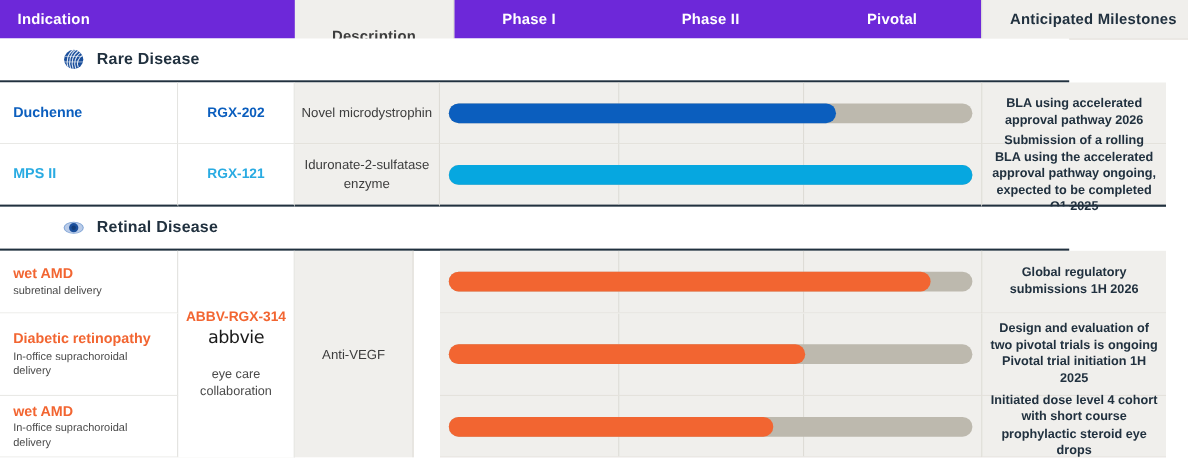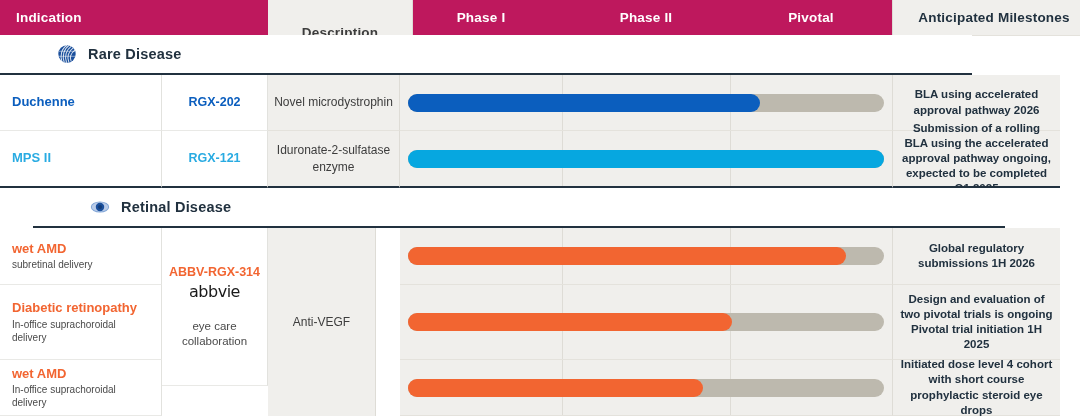--- a/index.html
+++ b/index.html
@@ -11,21 +11,21 @@
   }
   .pipeline{
     position:relative;
     width:1080px;height:416px;
     box-sizing:border-box;
   }
 
   
   .hdr{
     position:absolute;left:0;top:0;width:1080px;height:35px;
-    background:#be185d;
+    background:#6d28d9;
     color:#ffffff;
   }
   .hdr .cell{
     position:absolute;top:0;height:35px;
     display:flex;align-items:center;
     font-size:13.5px;font-weight:bold;letter-spacing:.2px;
     white-space:nowrap;
   }
   .hdr .c-ind{left:16px;}
   .hdr .c-desc{left:268px;width:132px;justify-content:center;}
@@ -198,31 +198,31 @@
       <div class="gl gl1"></div>
       <div class="gl gl2"></div>
       <div class="bar-wrap">
         <div class="bar-track"></div>
         <div class="bar-fill" style="width: 100%; background: rgb(6, 167, 224);"></div>
       </div>
     </div>
     <div class="cellbox c-ms" style="border-bottom:2px solid #21313f;">Submission of a rolling BLA using the accelerated approval pathway ongoing, expected to be completed Q1 2025</div>
   </div>
 
-  <div class="section-band" style="top:188px;height:40px;margin-left:33px;">
+  <div class="section-band" style="top:188px;height:40px;">
     <svg class="sec-icon" viewBox="0 0 24 24">
       <ellipse cx="12" cy="12" rx="10" ry="6" fill="#7fa4d6"></ellipse>
       <ellipse cx="12" cy="12" rx="9" ry="5.2" fill="#b9cbe8"></ellipse>
       <circle cx="12" cy="12" r="4.6" fill="#1a4f9c"></circle>
       <circle cx="12" cy="12" r="2.2" fill="#123c78"></circle>
     </svg>
     <span class="sec-title">Retinal Disease</span>
   </div>
 
-  <div class="merged c-product" style="left:162px;top:228px;width:106px;height:158px;background:#ffffff;border-right:1px solid #e2e2de;">
+  <div class="merged c-product" style="left:162px;top:228px;width:106px;height:189px;background:#ffffff;border-right:1px solid #e2e2de;">
     <div class="prod-code" style="color:#F26531;">ABBV-RGX-314</div>
     <div class="prod-partner">abbvie</div>
     <div class="prod-note">eye care collaboration</div>
   </div>
 
   <div class="merged" style="left:268px;top:228px;width:108px;height:188px;background:#f0efec;border-right:1px solid #dedcd6;font-size:12px;color:#3d3d3d;">Anti-VEGF</div>
 
   <div class="row" style="top:228px;height:57px;">
     <div class="cellbox c-indication">
       <div class="ind-name" style="color:#F26531;">wet AMD</div>

